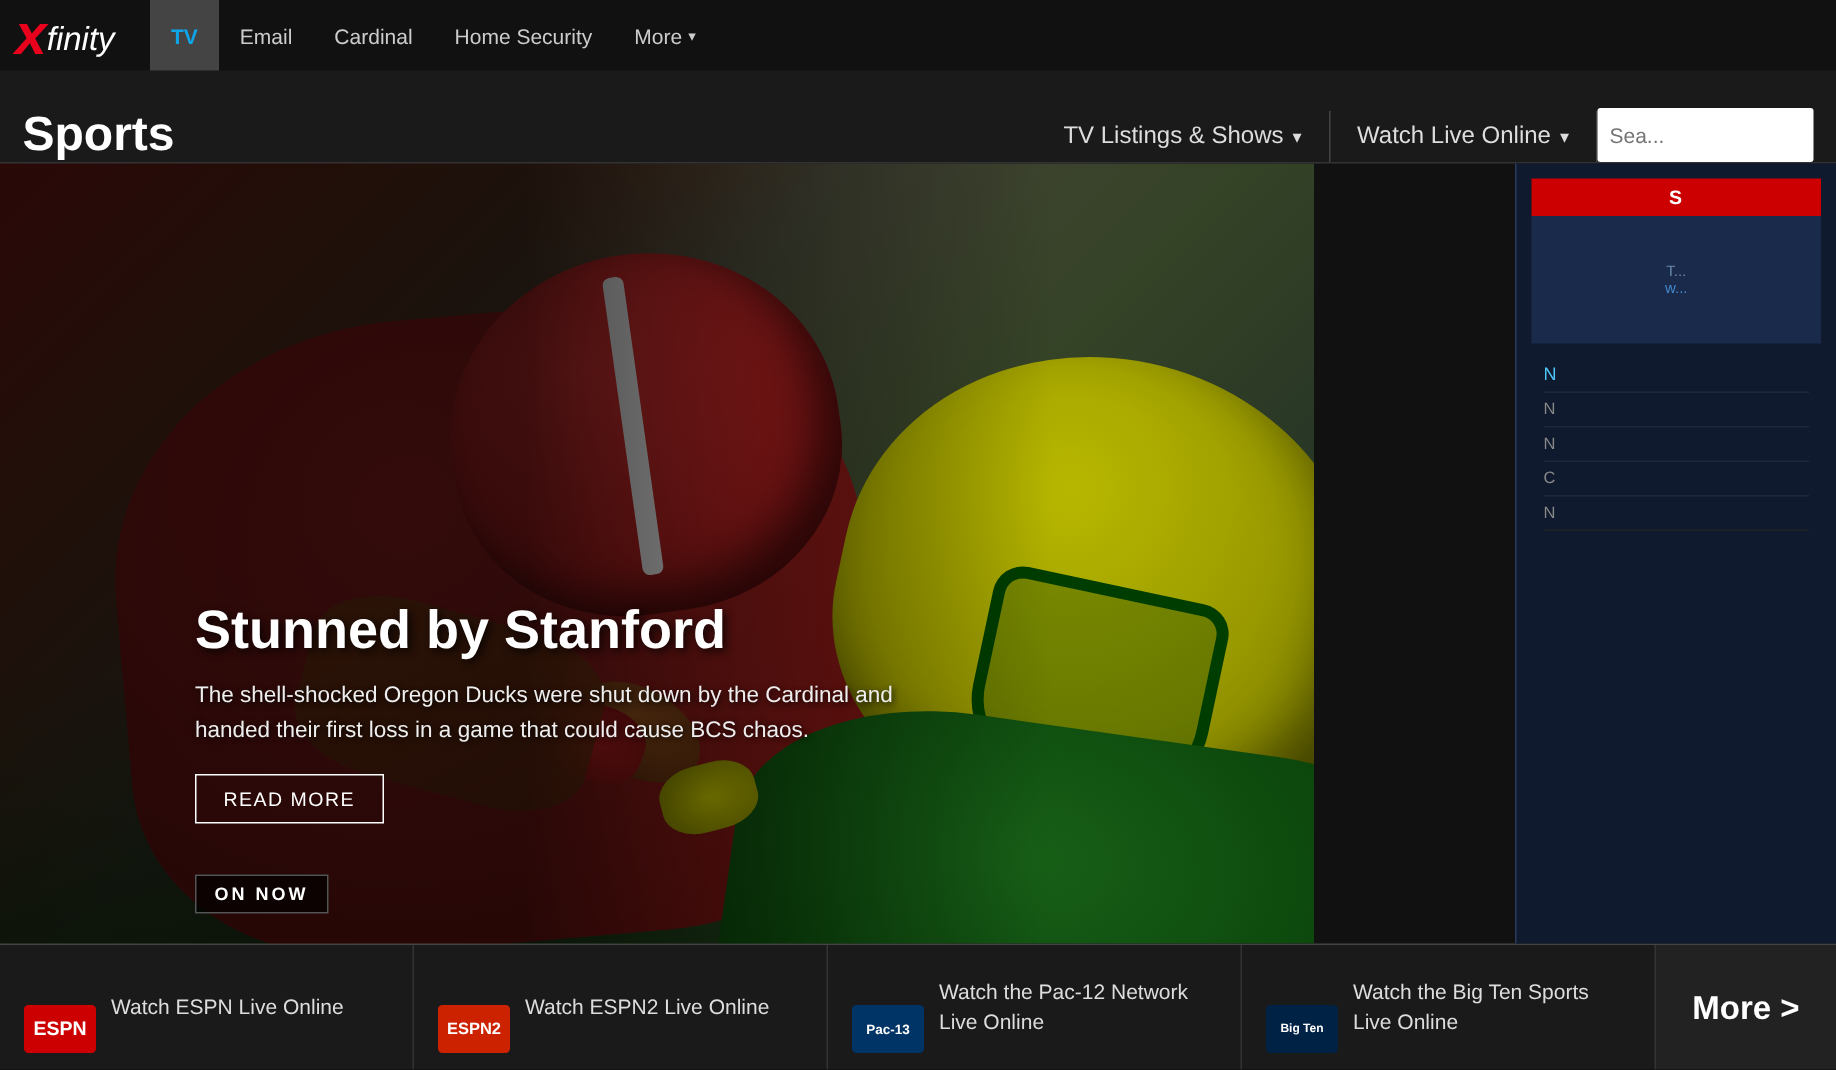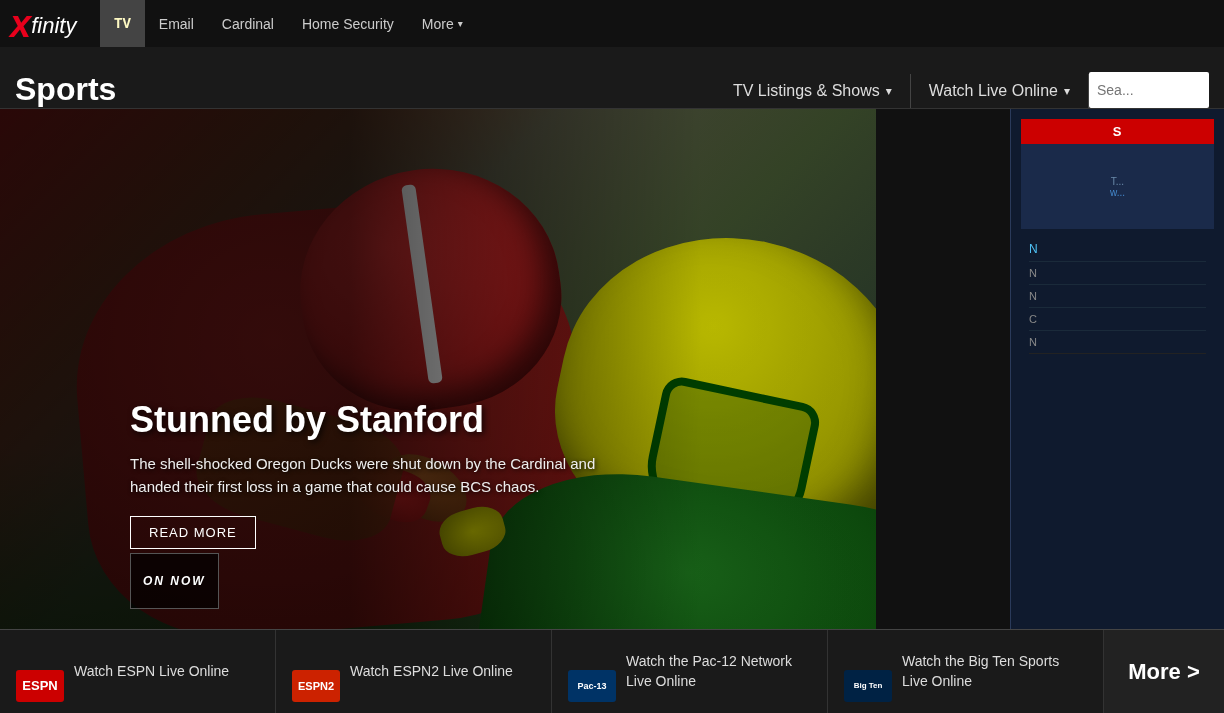--- a/index.html
+++ b/index.html
@@ -38,23 +38,22 @@
       font-size: 14px;
       padding: 0 14px;
       height: 47px;
       display: flex;
       align-items: center;
       cursor: pointer;
       text-decoration: none;
     }
     .nav-item.tv {
       background: #444;
-      color: #fef9c3;
-      font-weight: bold;
-      font-family: Liberation Mono, monospace;
+      color: #0ea5e9;
+      font-weight: bold;
     }
     .nav-more-arrow {
       font-size: 10px;
       margin-left: 4px;
     }
 
     
     #sports-header {
       background: #1a1a1a;
       height: 62px;
@@ -77,21 +76,21 @@
       display: flex;
       align-items: center;
       gap: 6px;
       border-right: 1px solid #444;
     }
     .header-nav-btn:last-of-type { border-right: none; }
     .dropdown-arrow { font-size: 12px; }
     #search-box {
       background: #fff;
       height: 36px;
-      width: 120px;
+      width: 144px;
       display: flex;
       align-items: center;
       padding: 0 8px;
       border-radius: 2px;
     }
     #search-box input {
       border: none;
       outline: none;
       font-size: 14px;
       width: 100%;
@@ -139,24 +138,23 @@
       letter-spacing: 1px;
     }
     #on-now-badge {
       position: absolute;
       bottom: 20px;
       left: 130px;
       background: rgba(0,0,0,0.7);
       color: #fff;
       font-size: 12px;
       font-weight: bold;
-      padding: 20px 12px;
+      padding: 5px 12px;
       letter-spacing: 2px;
       border: 1px solid #555;
-      font-style: italic;
     }
 
     
     #side-panel {
       position: absolute;
       right: 0;
       top: 0;
       width: 210px;
       height: 520px;
       background: linear-gradient(to bottom, #1a1a2e, #16213e);

